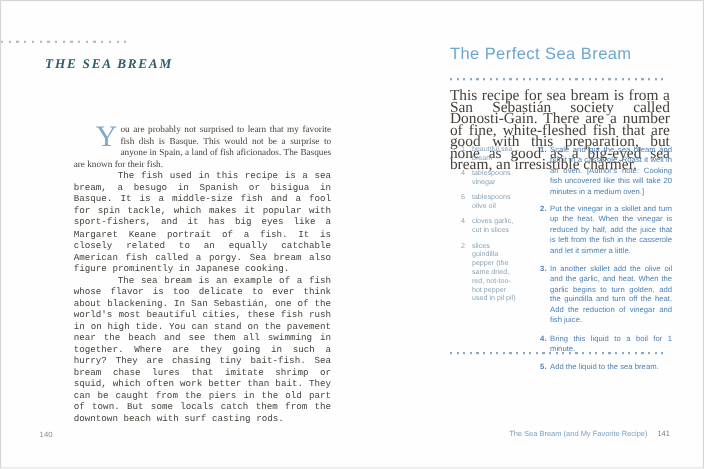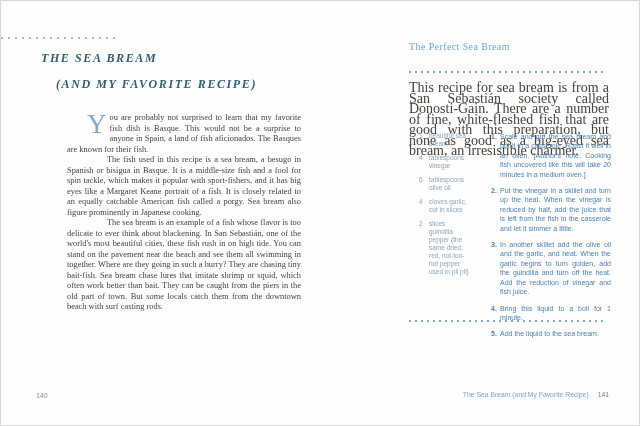--- a/index.html
+++ b/index.html
@@ -22,35 +22,35 @@
   }
   .chapter-title span { display: block; }
   .chapter-title .t2 { padding-left: 15px; }
 
   .body-text {
     position: absolute; left: 66px; top: 112px; width: 234px;
     font-size: 8.4px; line-height: 10.5px; color: var(--body_text);
     text-align: justify;
   }
   .body-text p { margin: 0; }
-  .body-text p + p { text-indent: 40px; }
+  .body-text p + p { text-indent: 40px; font-family: Liberation Mono, monospace; }
   .dropcap {
     float: left; font-size: 27px; line-height: 21px; padding-top: 1px;
     margin: 0 3px 0 20px; color: var(--drop_cap); font-weight: normal;
   }
 
   .folio-left {
     position: absolute; left: 35px; top: 391px;
     font-family: "Liberation Sans", sans-serif; font-size: 7px; color: #8d8d89;
   }
 
   .recipe-title {
     position: absolute; left: 408px; top: 40px; margin: 0;
-    font-family: Liberation Serif, serif; font-weight: normal;
-    font-size: 10px; letter-spacing: 0.4px; color: var(--recipe_title);
+    font-family: Liberation Sans, sans-serif; font-weight: normal;
+    font-size: 15px; letter-spacing: 0.4px; color: var(--recipe_title);
   }
   .recipe-intro {
     position: absolute; left: 408px; top: 82px; width: 200px; margin: 0;
     font-size: 14px; line-height: 10.5px; color: var(--body_text); text-align: justify;
   }
   .recipe-cols { position: absolute; left: 408px; top: 131px; width: 202px; display: flex; }
 
   .ingredients {
     width: 62px; margin: 0; padding: 0 0 0 10px; list-style: none;
     font-family: "Liberation Sans", sans-serif; font-size: 6.5px; line-height: 8px;
@@ -79,21 +79,20 @@
 </head>
 <body>
 
 <div class="spread">
 
   <div>
     <div class="dotted dotted-gray rule-top-left"></div>
 
     <h1 class="chapter-title">
       <span class="t1">THE SEA BREAM</span>
-      <span class="t2">(AND MY FAVORITE RECIPE)</span>
     </h1>
 
     <div class="body-text">
       <p><span class="dropcap">Y</span><span>ou are probably not surprised to learn that my favorite fish dish is Basque. This would not be a surprise to anyone in Spain, a land of fish aficionados. The Basques are known for their fish.</span></p>
       <p>The fish used in this recipe is a sea bream, a besugo in Spanish or bisigua in Basque. It is a middle-size fish and a fool for spin tackle, which makes it popular with sport-fishers, and it has big eyes like a Margaret Keane portrait of a fish. It is closely related to an equally catchable American fish called a porgy. Sea bream also figure prominently in Japanese cooking.</p>
       <p>The sea bream is an example of a fish whose flavor is too delicate to ever think about blackening. In San Sebastián, one of the world's most beautiful cities, these fish rush in on high tide. You can stand on the pavement near the beach and see them all swimming in together. Where are they going in such a hurry? They are chasing tiny bait-fish. Sea bream chase lures that imitate shrimp or squid, which often work better than bait. They can be caught from the piers in the old part of town. But some locals catch them from the downtown beach with surf casting rods.</p>
     </div>
 
     <div class="folio-left">140</div>
   </div>

